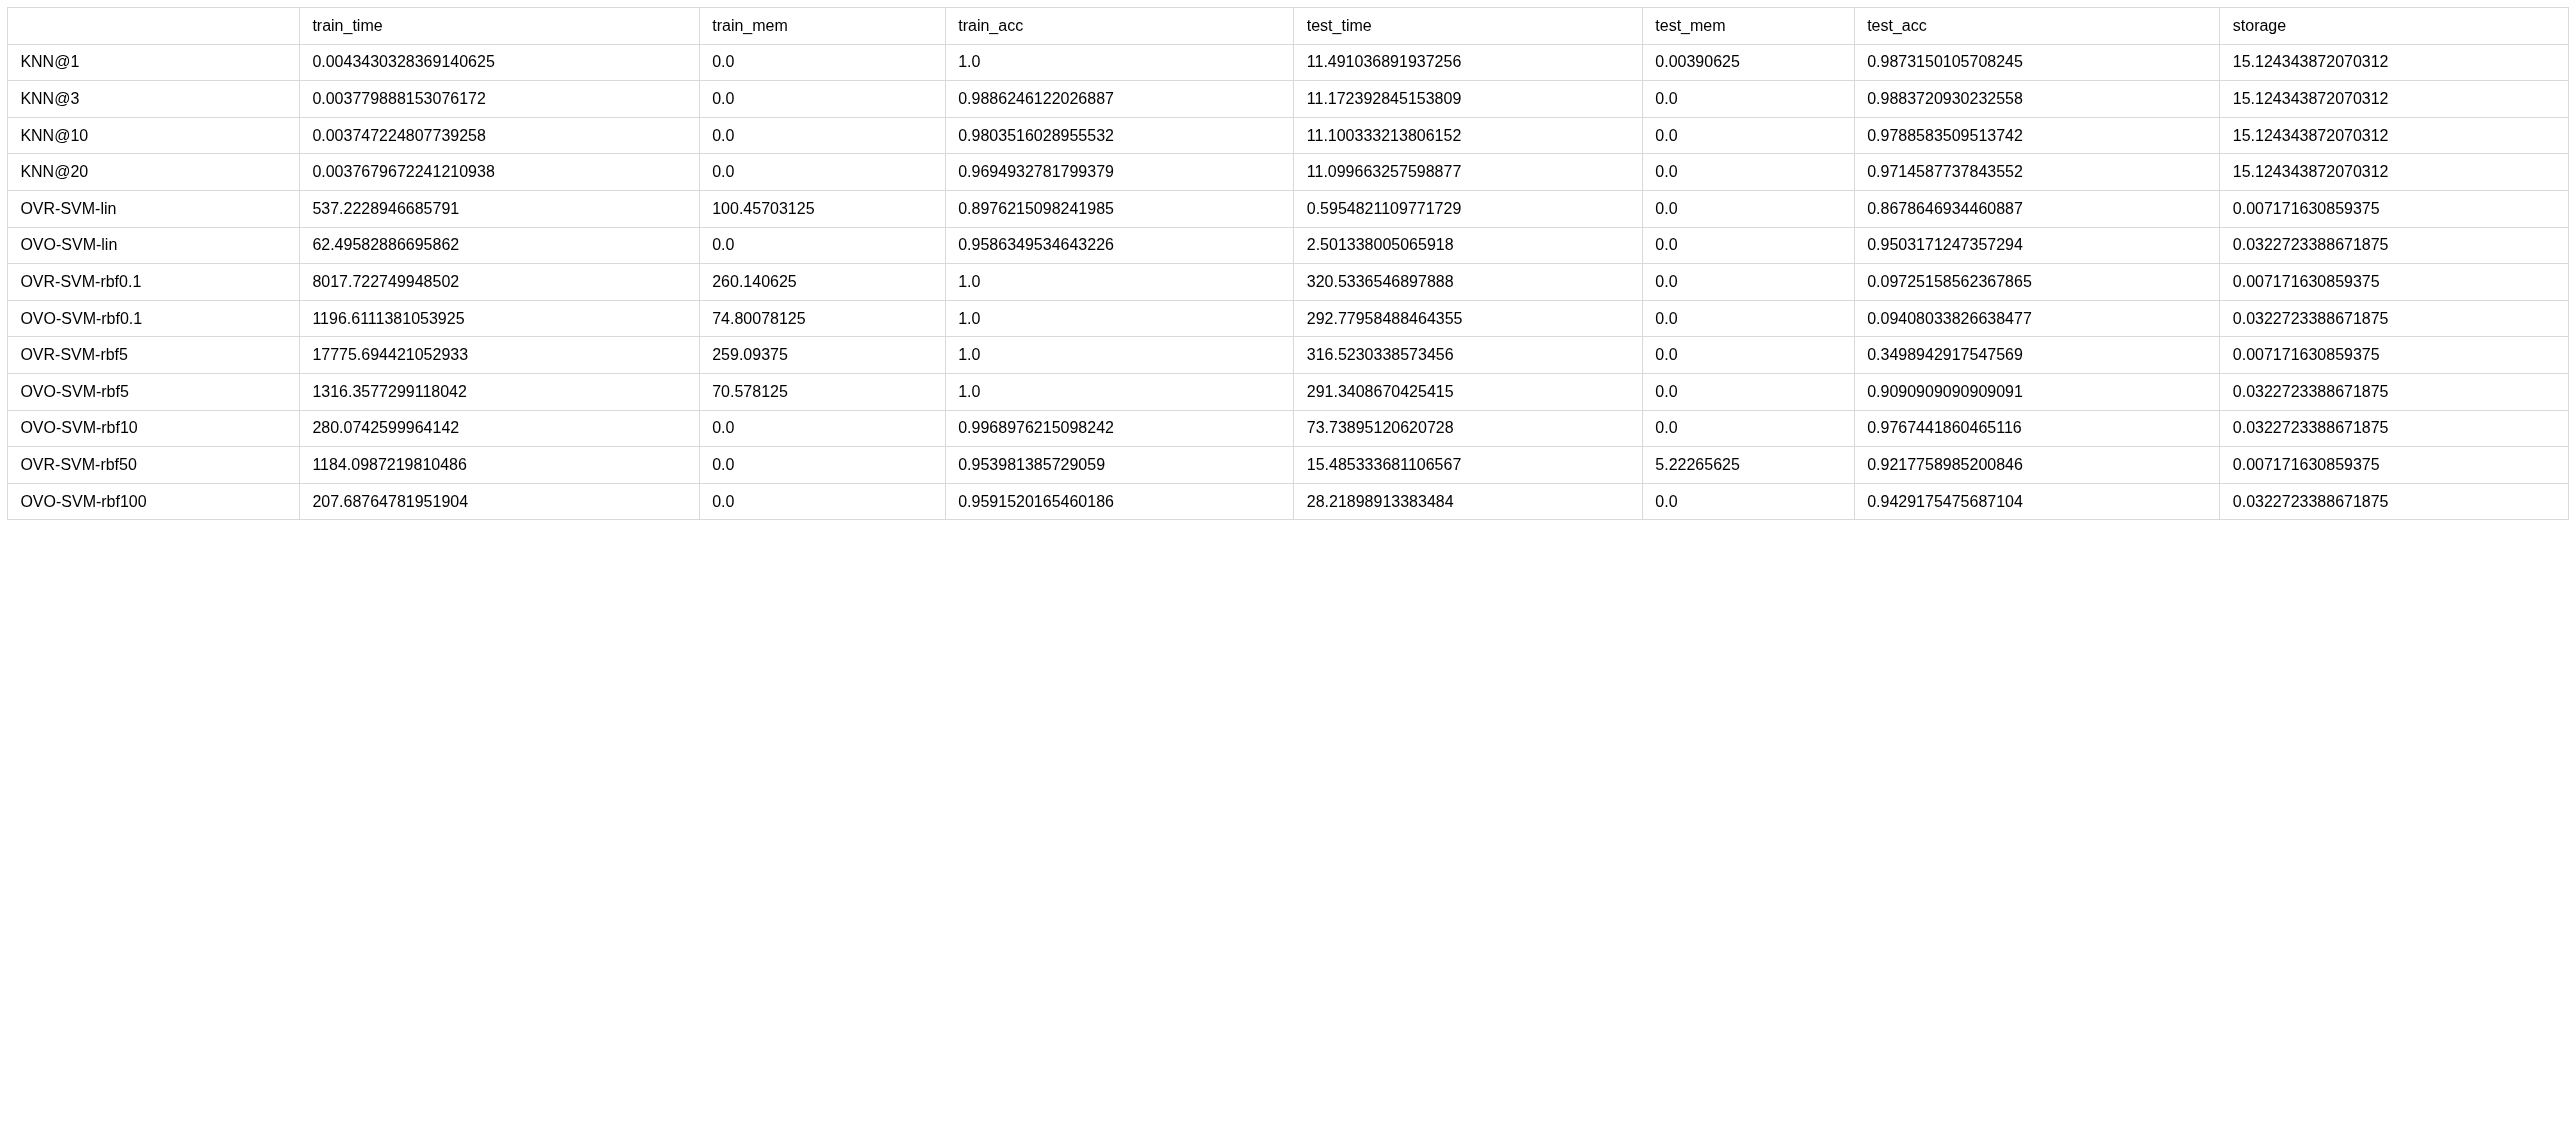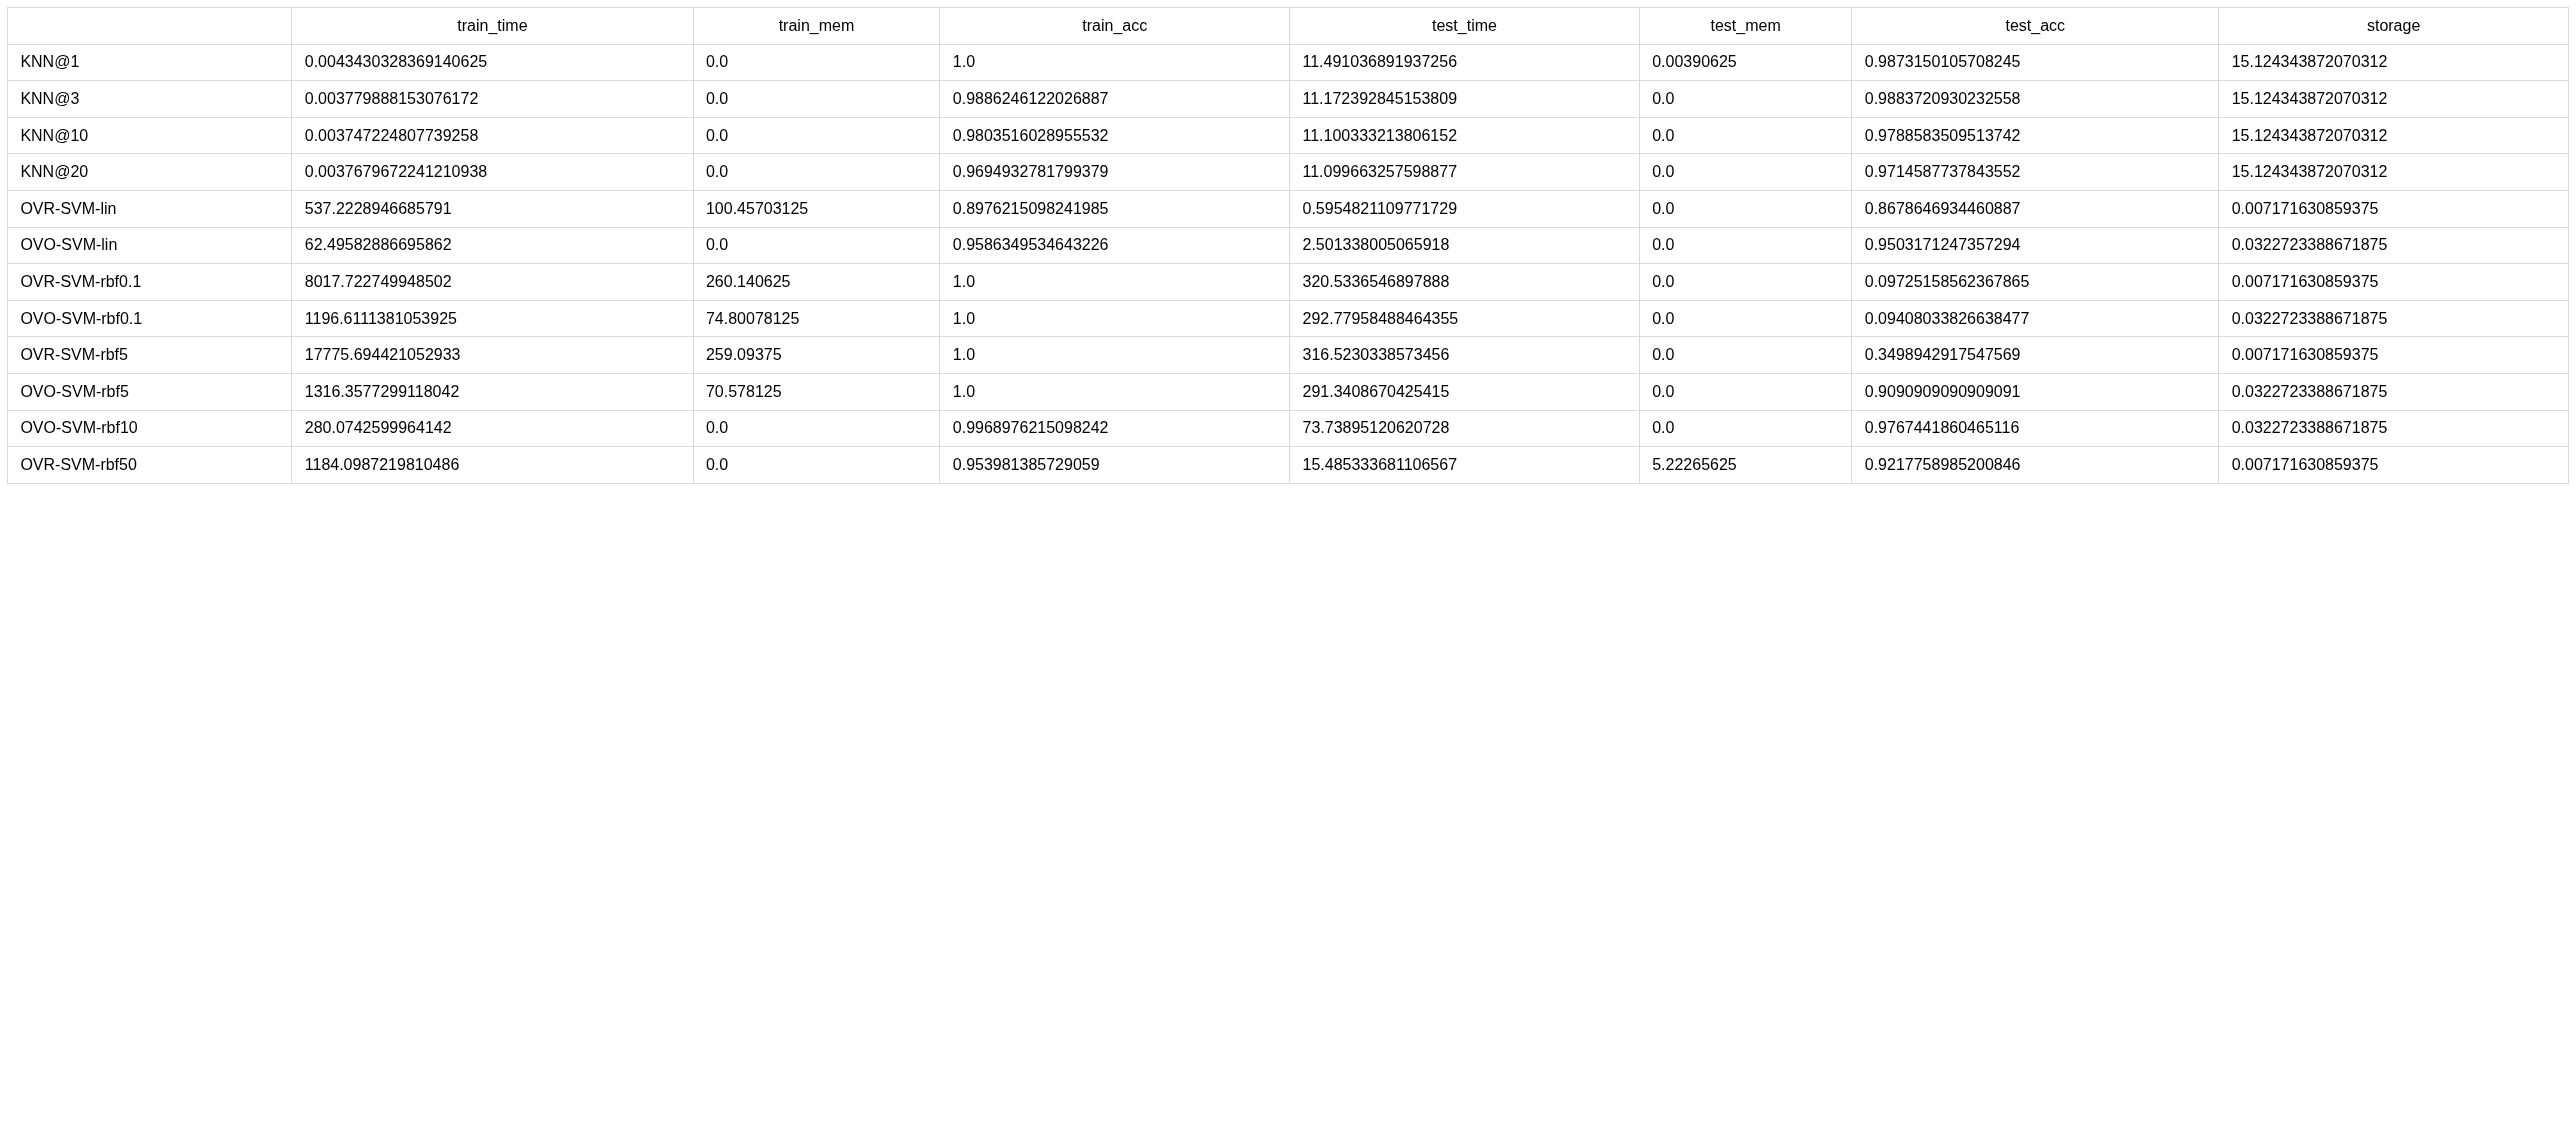--- a/index.html
+++ b/index.html
@@ -23,21 +23,20 @@
       border: 0.9px solid #d9d9d9;
       padding: 8.8px 12.4px;
       text-align: left;
       font-weight: 400;
       white-space: nowrap;
       vertical-align: middle;
     }
     thead th {
       font-weight: 400;
       background: #ffffff;
-      text-align: center;
     }
     tbody td:first-child {
       font-weight: 400;
     }
     thead th:first-child {
       background: #ffffff;
     }
   </style>
 </head>
 <body>
@@ -169,15 +168,25 @@
       <tr>
         <td>OVR-SVM-rbf50</td>
         <td>1184.0987219810486</td>
         <td>0.0</td>
         <td>0.953981385729059</td>
         <td>15.485333681106567</td>
         <td>5.22265625</td>
         <td>0.9217758985200846</td>
         <td>0.007171630859375</td>
       </tr>
+      <tr>
+        <td>OVO-SVM-rbf100</td>
+        <td>207.68764781951904</td>
+        <td>0.0</td>
+        <td>0.9591520165460186</td>
+        <td>28.21898913383484</td>
+        <td>0.0</td>
+        <td>0.9429175475687104</td>
+        <td>0.0322723388671875</td>
+      </tr>
     </tbody>
 </table>
 
 
 </body></html>

